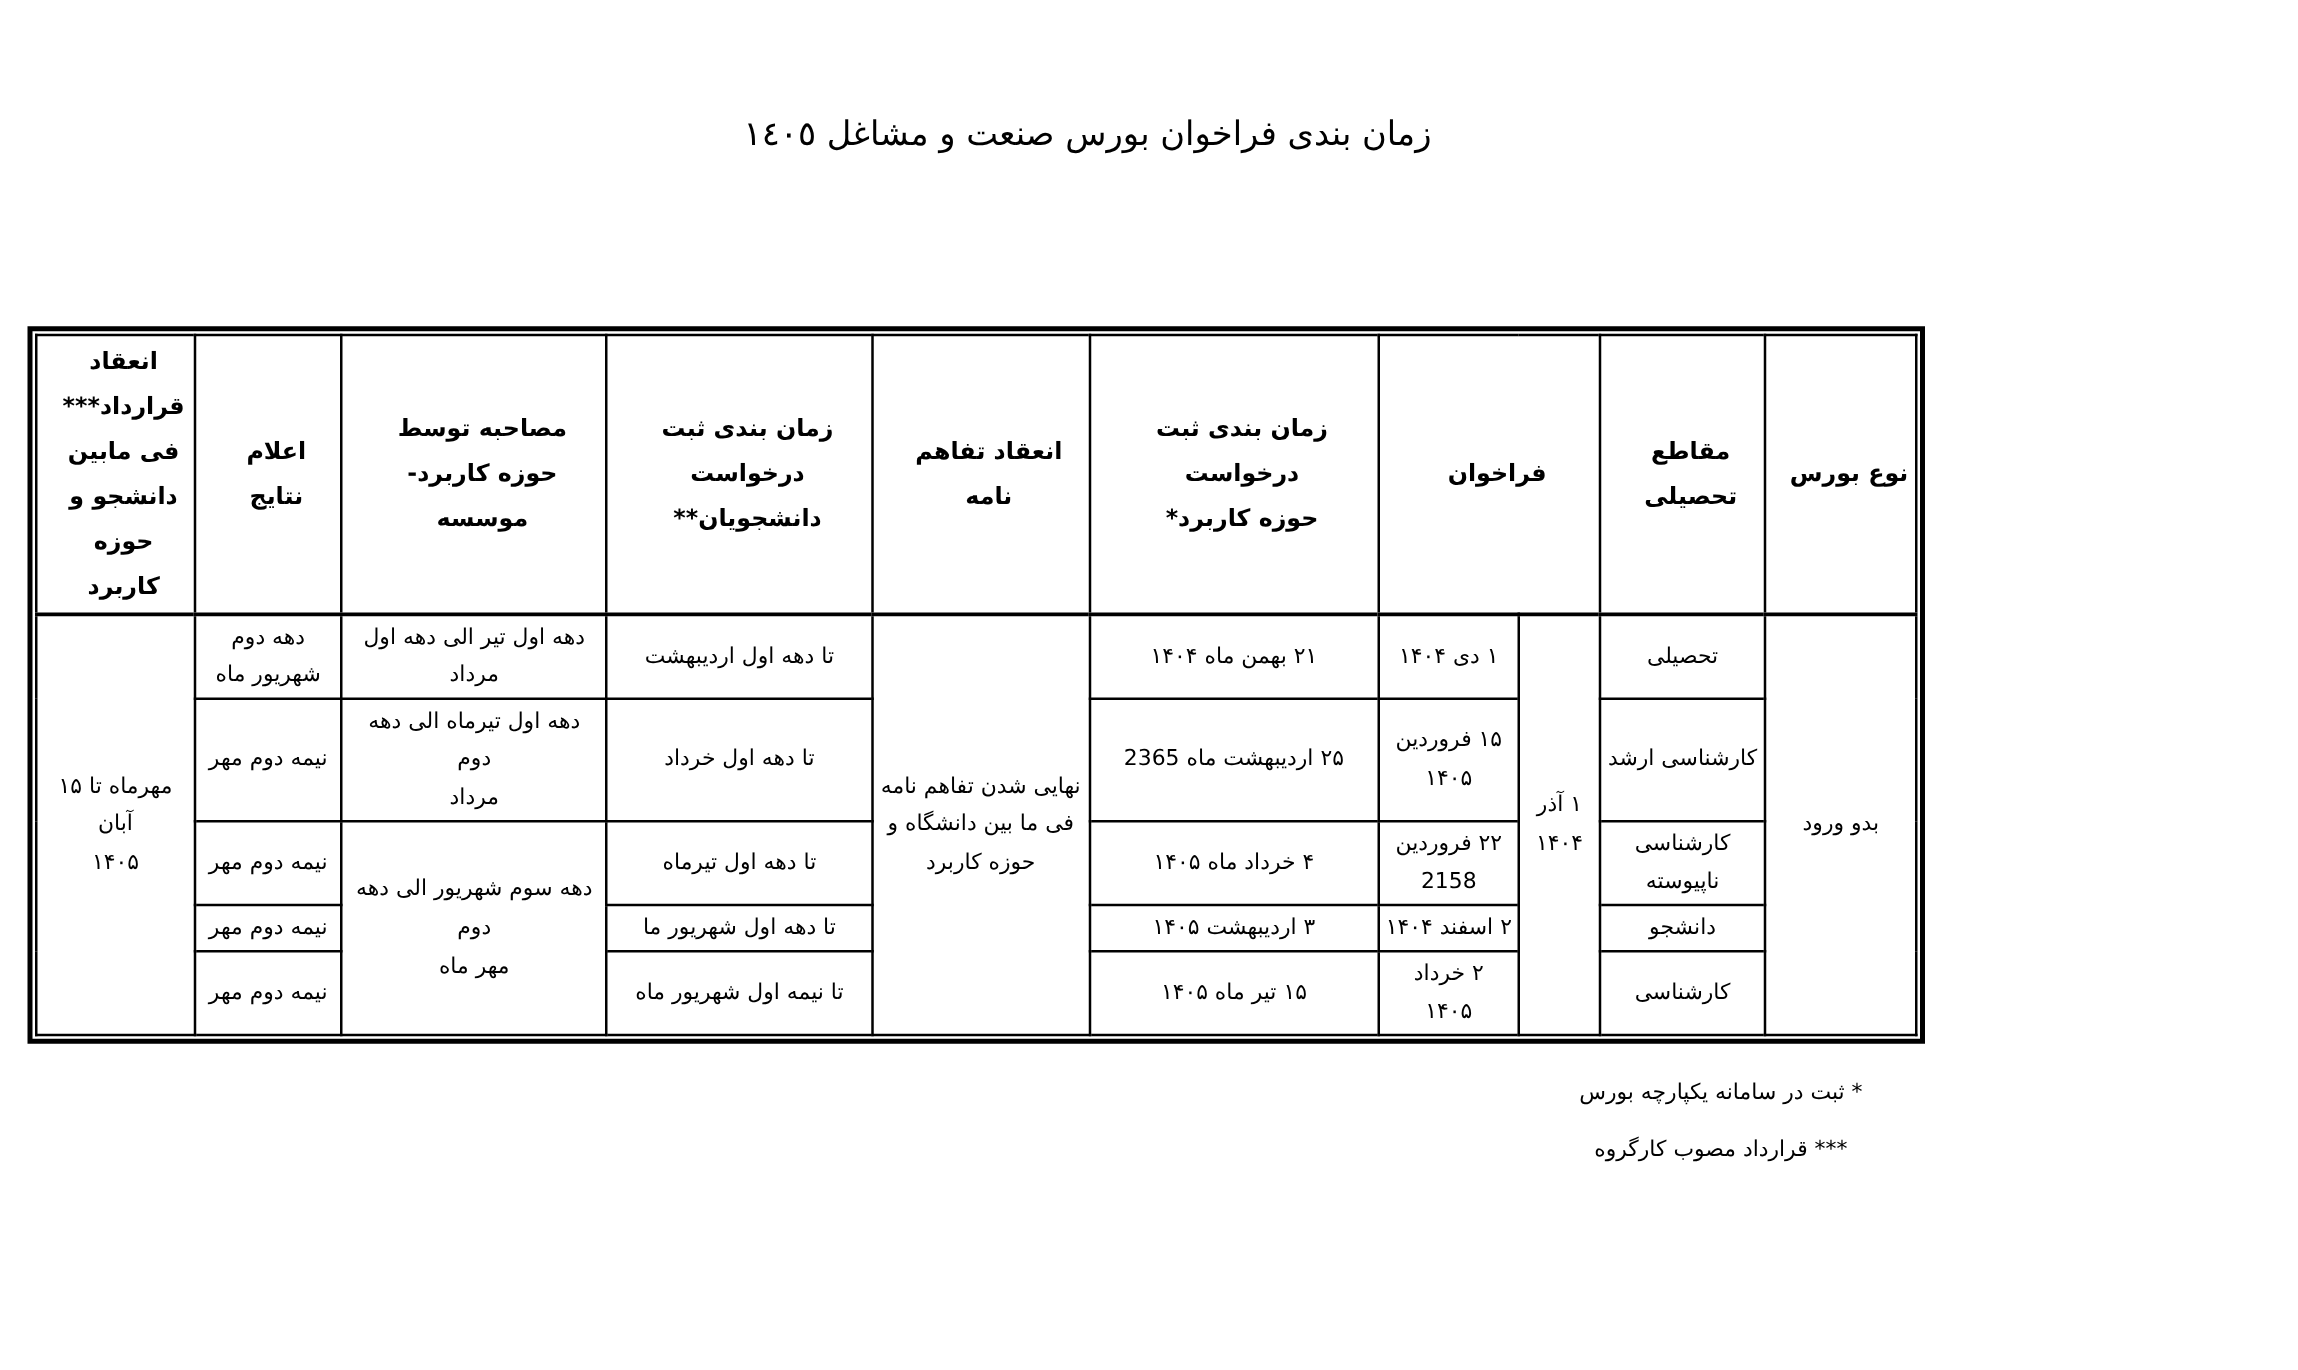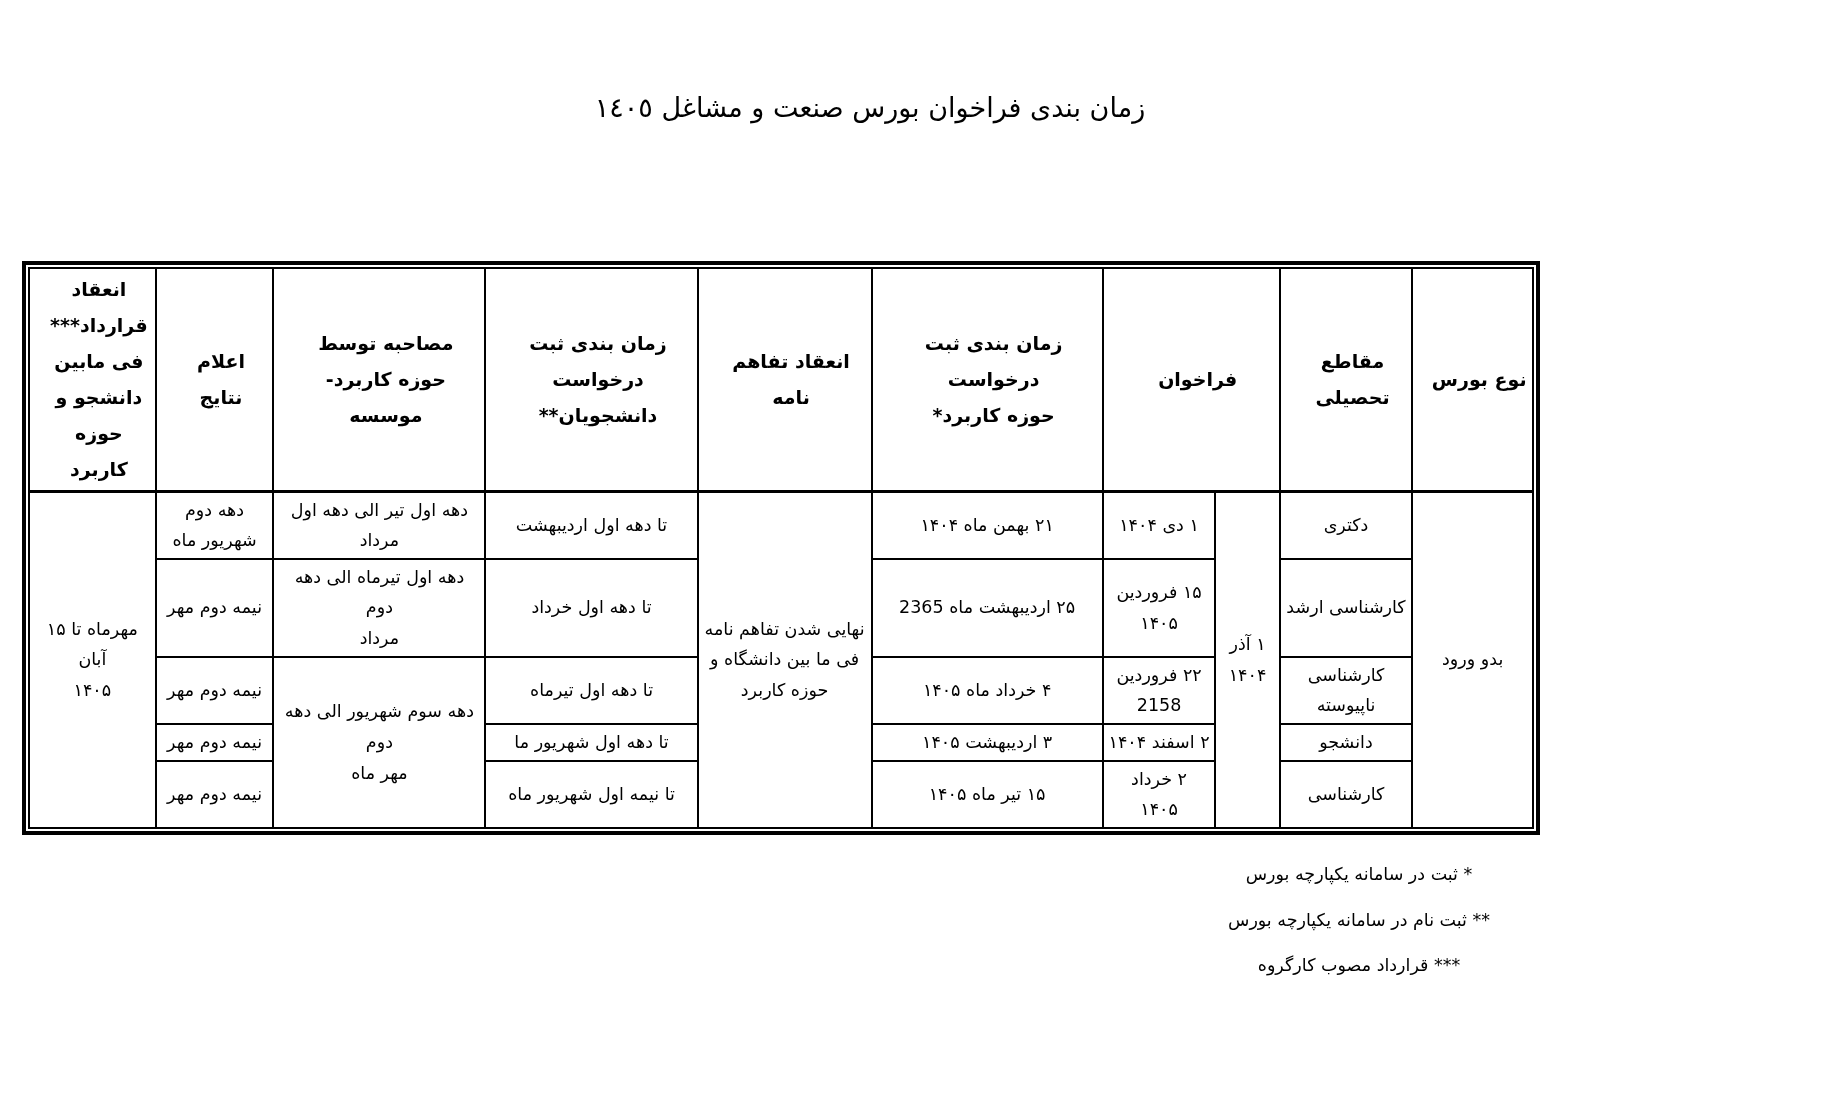--- a/index.html
+++ b/index.html
@@ -102,21 +102,21 @@
       <th>مصاحبه توسط حوزه کاربرد-
 موسسه</th>
       <th>اعلام نتایج</th>
       <th>انعقاد قرارداد***
 فی مابین
 دانشجو و حوزه
 کاربرد</th>
     </tr>
     <tr class="r1">
       <td rowspan="5" class="bold-cell">بدو ورود</td>
-      <td>دکتری</td>
+      <td>تحصیلی</td>
       <td rowspan="5">۱ آذر
 ۱۴۰۴</td>
       <td>۱ دی ۱۴۰۴</td>
       <td>۲۱ بهمن ماه ۱۴۰۴</td>
       <td rowspan="5">نهایی شدن تفاهم نامه
 فی ما بین دانشگاه و
 حوزه کاربرد</td>
       <td>تا دهه اول اردیبهشت</td>
       <td>دهه اول تیر الی دهه اول مرداد</td>
       <td>دهه دوم
@@ -159,15 +159,14 @@
       <td>۱۵ تیر ماه ۱۴۰۵</td>
       <td>تا نیمه اول شهریور ماه</td>
       <td>نیمه دوم مهر</td>
     </tr>
   </tbody>
     </table>
 </div>
 
 <div class="footnotes">
   <div class="fn-line">* ثبت در سامانه یکپارچه بورس</div>
-  <div class="fn-line">** ثبت نام در سامانه یکپارچه بورس</div>
   <div class="fn-line">*** قرارداد مصوب کارگروه</div>
 </div>
 
 </body></html>

